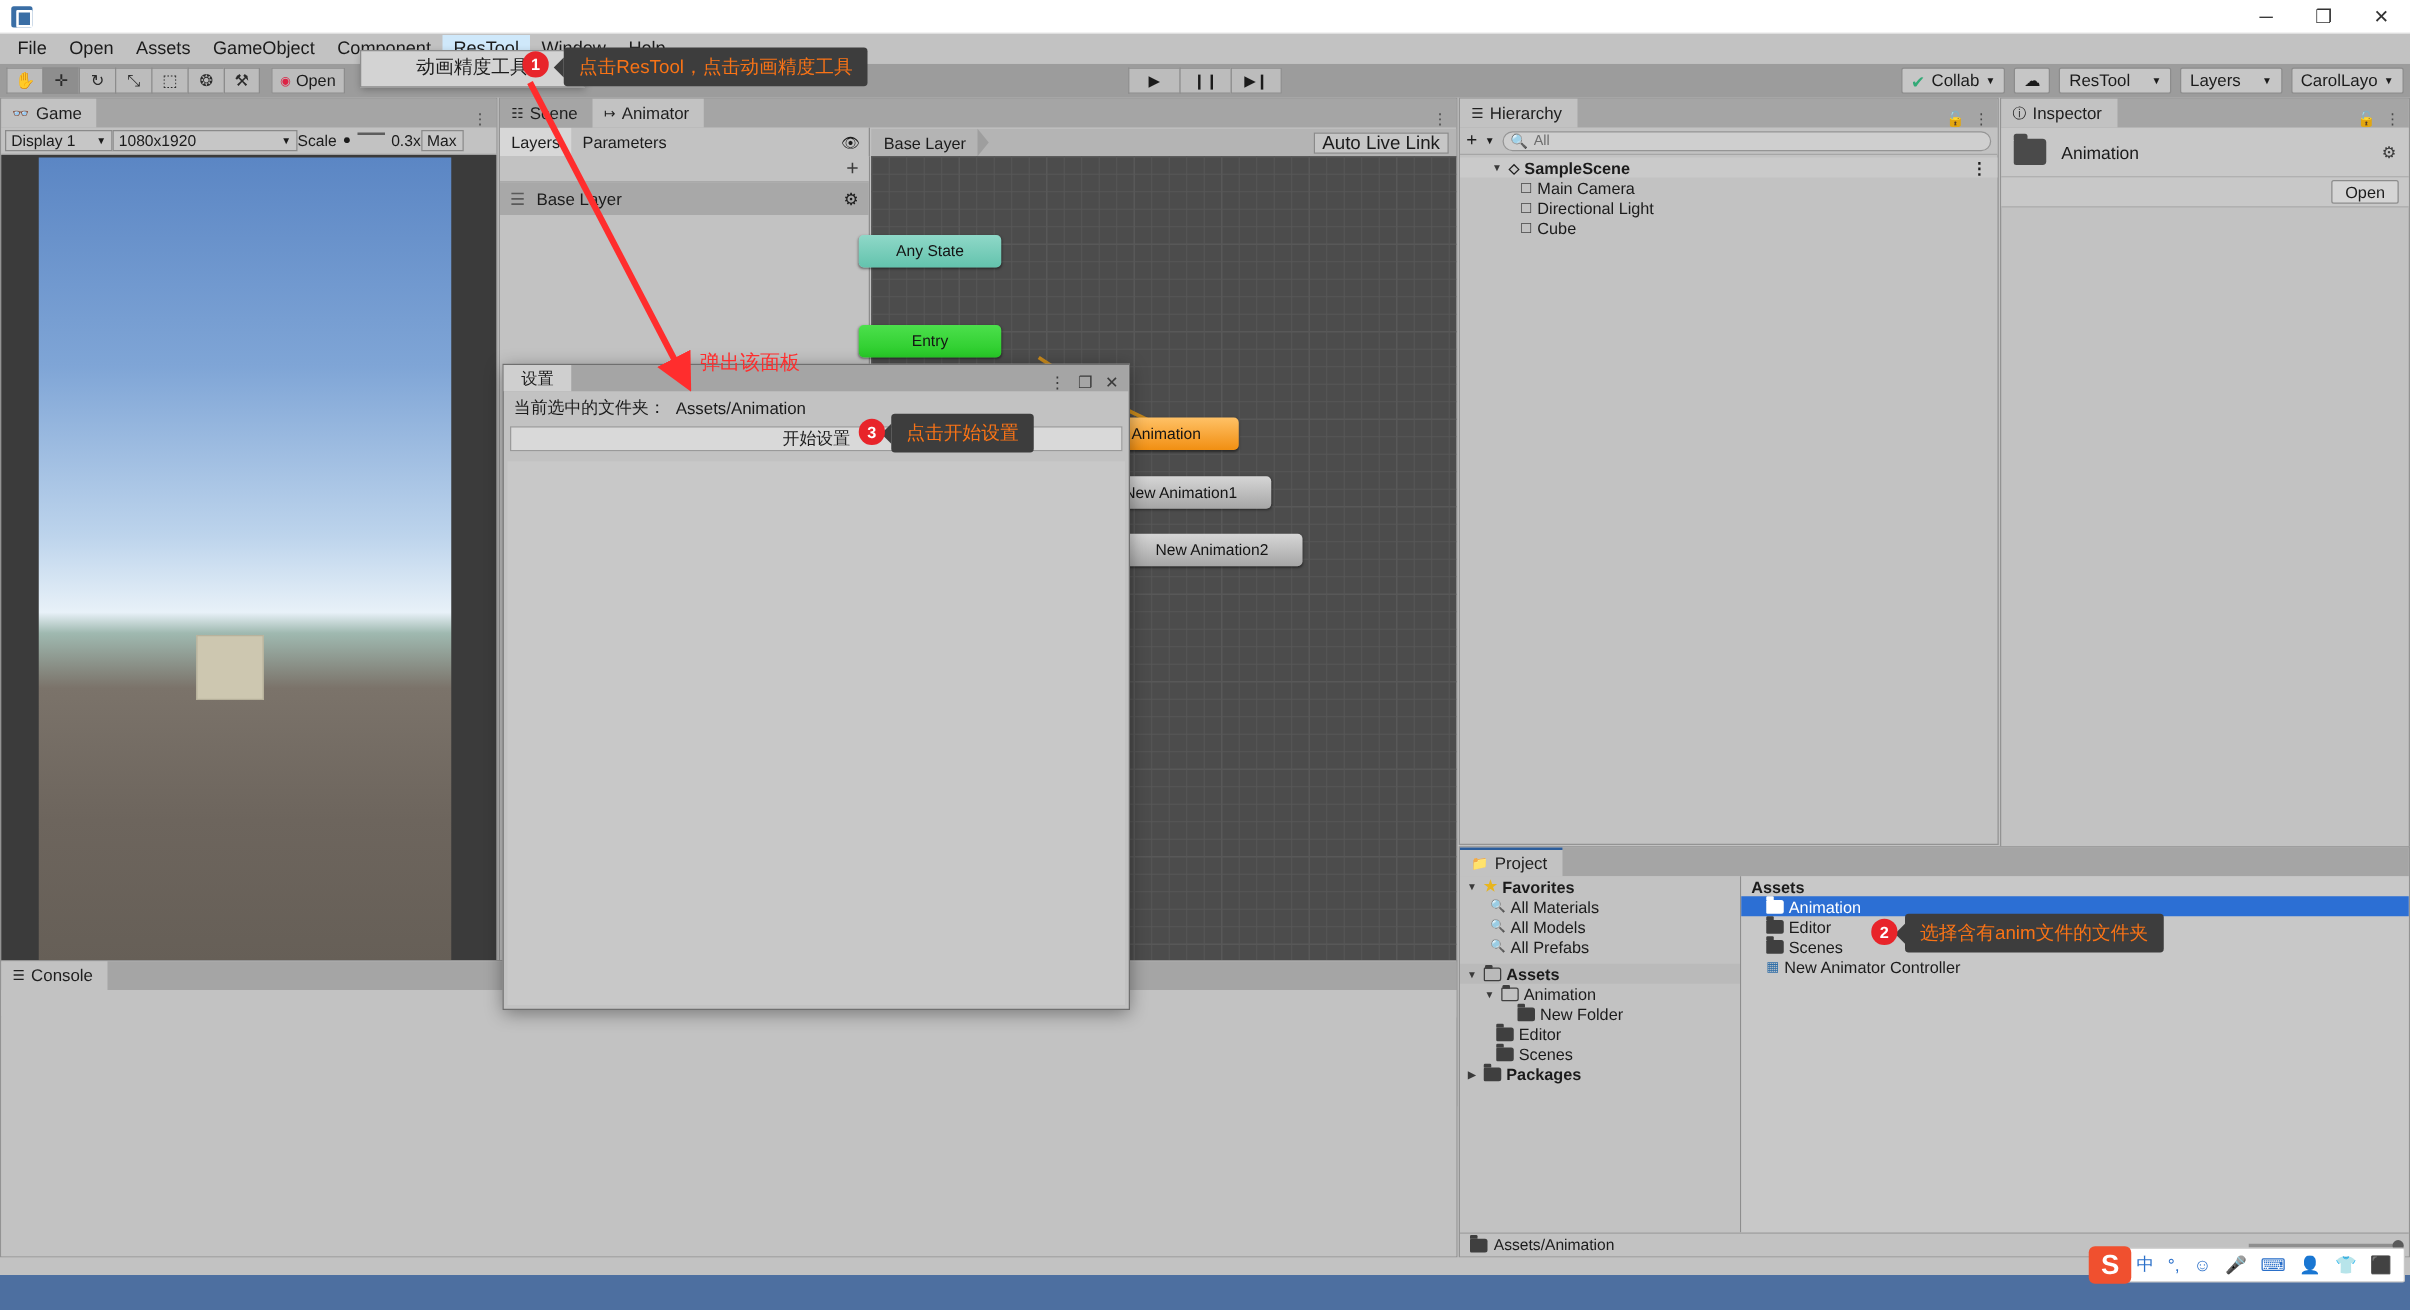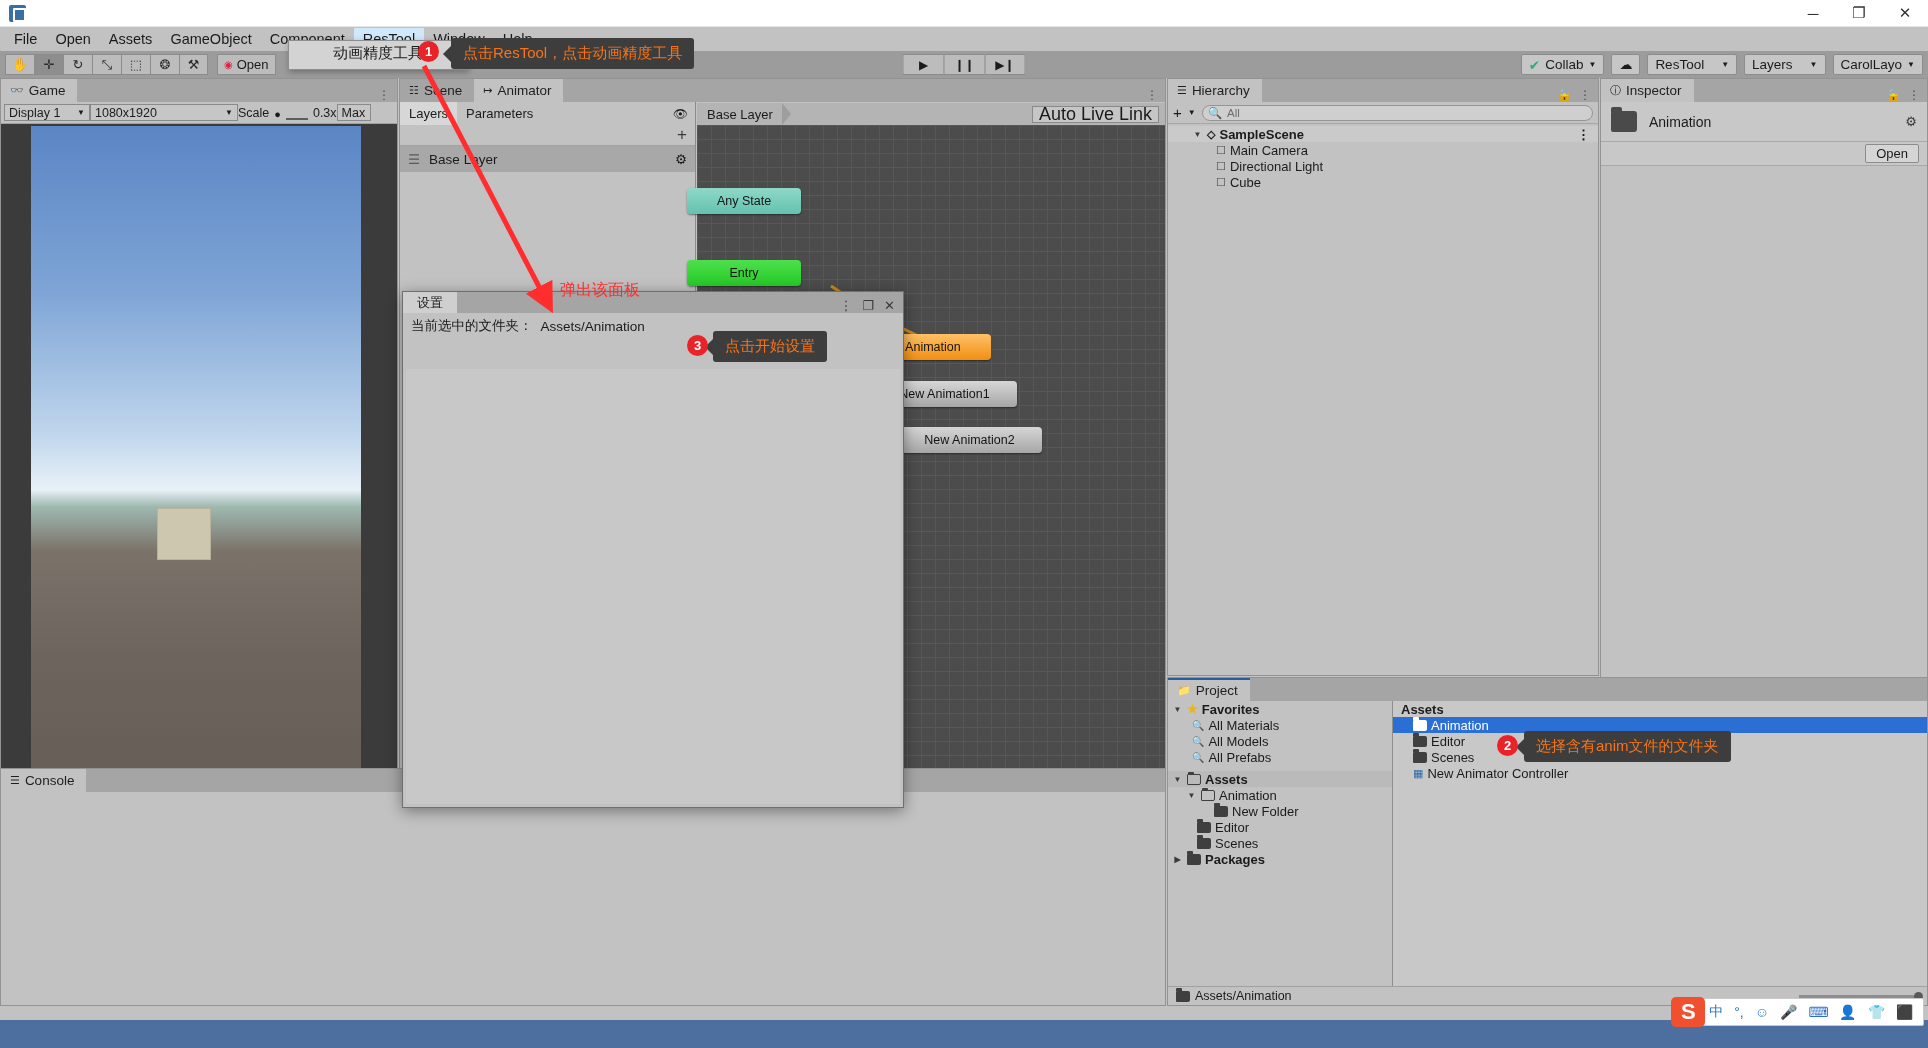--- a/index.html
+++ b/index.html
@@ -87,21 +87,21 @@
      background-image:linear-gradient(#575757 1px, transparent 1px),
                       linear-gradient(90deg,#575757 1px, transparent 1px),
                       linear-gradient(#606060 1px, transparent 1px),
                       linear-gradient(90deg,#606060 1px, transparent 1px);
      background-size:14px 14px,14px 14px,70px 70px,70px 70px; }
   .breadcrumb { position:absolute; left:297px; top:24px; right:0; height:22px;
      background:#b4b4b4; display:flex; align-items:center; padding-left:10px; font-size:13px; }
   .crumb-arrow { width:0;height:0;border-left:9px solid #9e9e9e;
      border-top:11px solid transparent;border-bottom:11px solid transparent; margin-left:9px; }
   .alive { position:absolute; right:6px; top:3px; height:17px; background:#c6c6c6;
-     border:1px solid #8a8a8a; padding:0 6px; display:flex; align-items:center; font-size:18px; }
+     border:1px solid #8a8a8a; padding:0 6px; display:flex; align-items:center; font-size:15px; }
   .node { position:absolute; height:26px; border-radius:4px; display:flex;
      align-items:center; justify-content:center; font-size:12.5px; color:#141414;
      box-shadow:0 1px 2px rgba(0,0,0,.45); }
   .n-any { background:linear-gradient(#8fd8c8,#63c3ad); width:114px; }
   .n-entry { background:linear-gradient(#4ce04c,#27c927); width:114px; }
   .n-orange { background:linear-gradient(#ffc166,#f18f12); width:144px; }
   .n-grey { background:linear-gradient(#d6d6d6,#a6a6a6); width:120px; }
   .anim-status { position:absolute; left:0; right:0; bottom:0; height:16px;
      background:#c2c2c2; display:flex; align-items:center; justify-content:flex-end;
      padding-right:6px; font-size:12px; border-top:1px solid #a6a6a6; }
@@ -307,21 +307,21 @@
     </div>
     <div class="subbar">
       <div class="drop" style="width:86px;">
         <span>Display 1</span>
         <span class="car">▼</span>
       </div>
       <div class="drop" style="width:148px;">
         <span>1080x1920</span>
         <span class="car">▼</span>
       </div>
-      <div style="display:flex;align-items:flex-end;gap:5px;font-size:12.5px;">
+      <div style="display:flex;align-items:flex-start;gap:5px;font-size:12.5px;">
         <span>Scale</span>
         <span style="font-size:11px;">●</span>
         <span style="width:22px;height:2px;background:#5d5d5d;display:inline-block;"></span>
         <span>0.3x</span>
       </div>
       <div class="drop" style="width:34px;overflow:hidden;">
         <span>Max</span>
       </div>
     </div>
     <div class="game-canvas">
@@ -614,20 +614,23 @@
     <div class="dlg-tab">设置</div>
     <div class="dlg-ctrls">
       <span>⋮</span>
       <span>❐</span>
       <span>✕</span>
     </div>
   </div>
   <div class="dlg-folder">
     <span>当前选中的文件夹：</span>
     <span>Assets/Animation</span>
+  </div>
+  <div class="dlg-btn">
+    <span>开始设置</span>
   </div>
   <div class="dlg-body"></div>
 </div>
 
 <svg style="position:absolute;left:0;top:0;width:1928px;height:1048px;pointer-events:none;z-index:75;">
   <defs>
     <marker id="ah" markerWidth="6" markerHeight="6" refX="3" refY="3" orient="auto">
       <path d="M0,0 L6,3 L0,6 Z" fill="#ff2d2d"></path>
     </marker>
   </defs>

